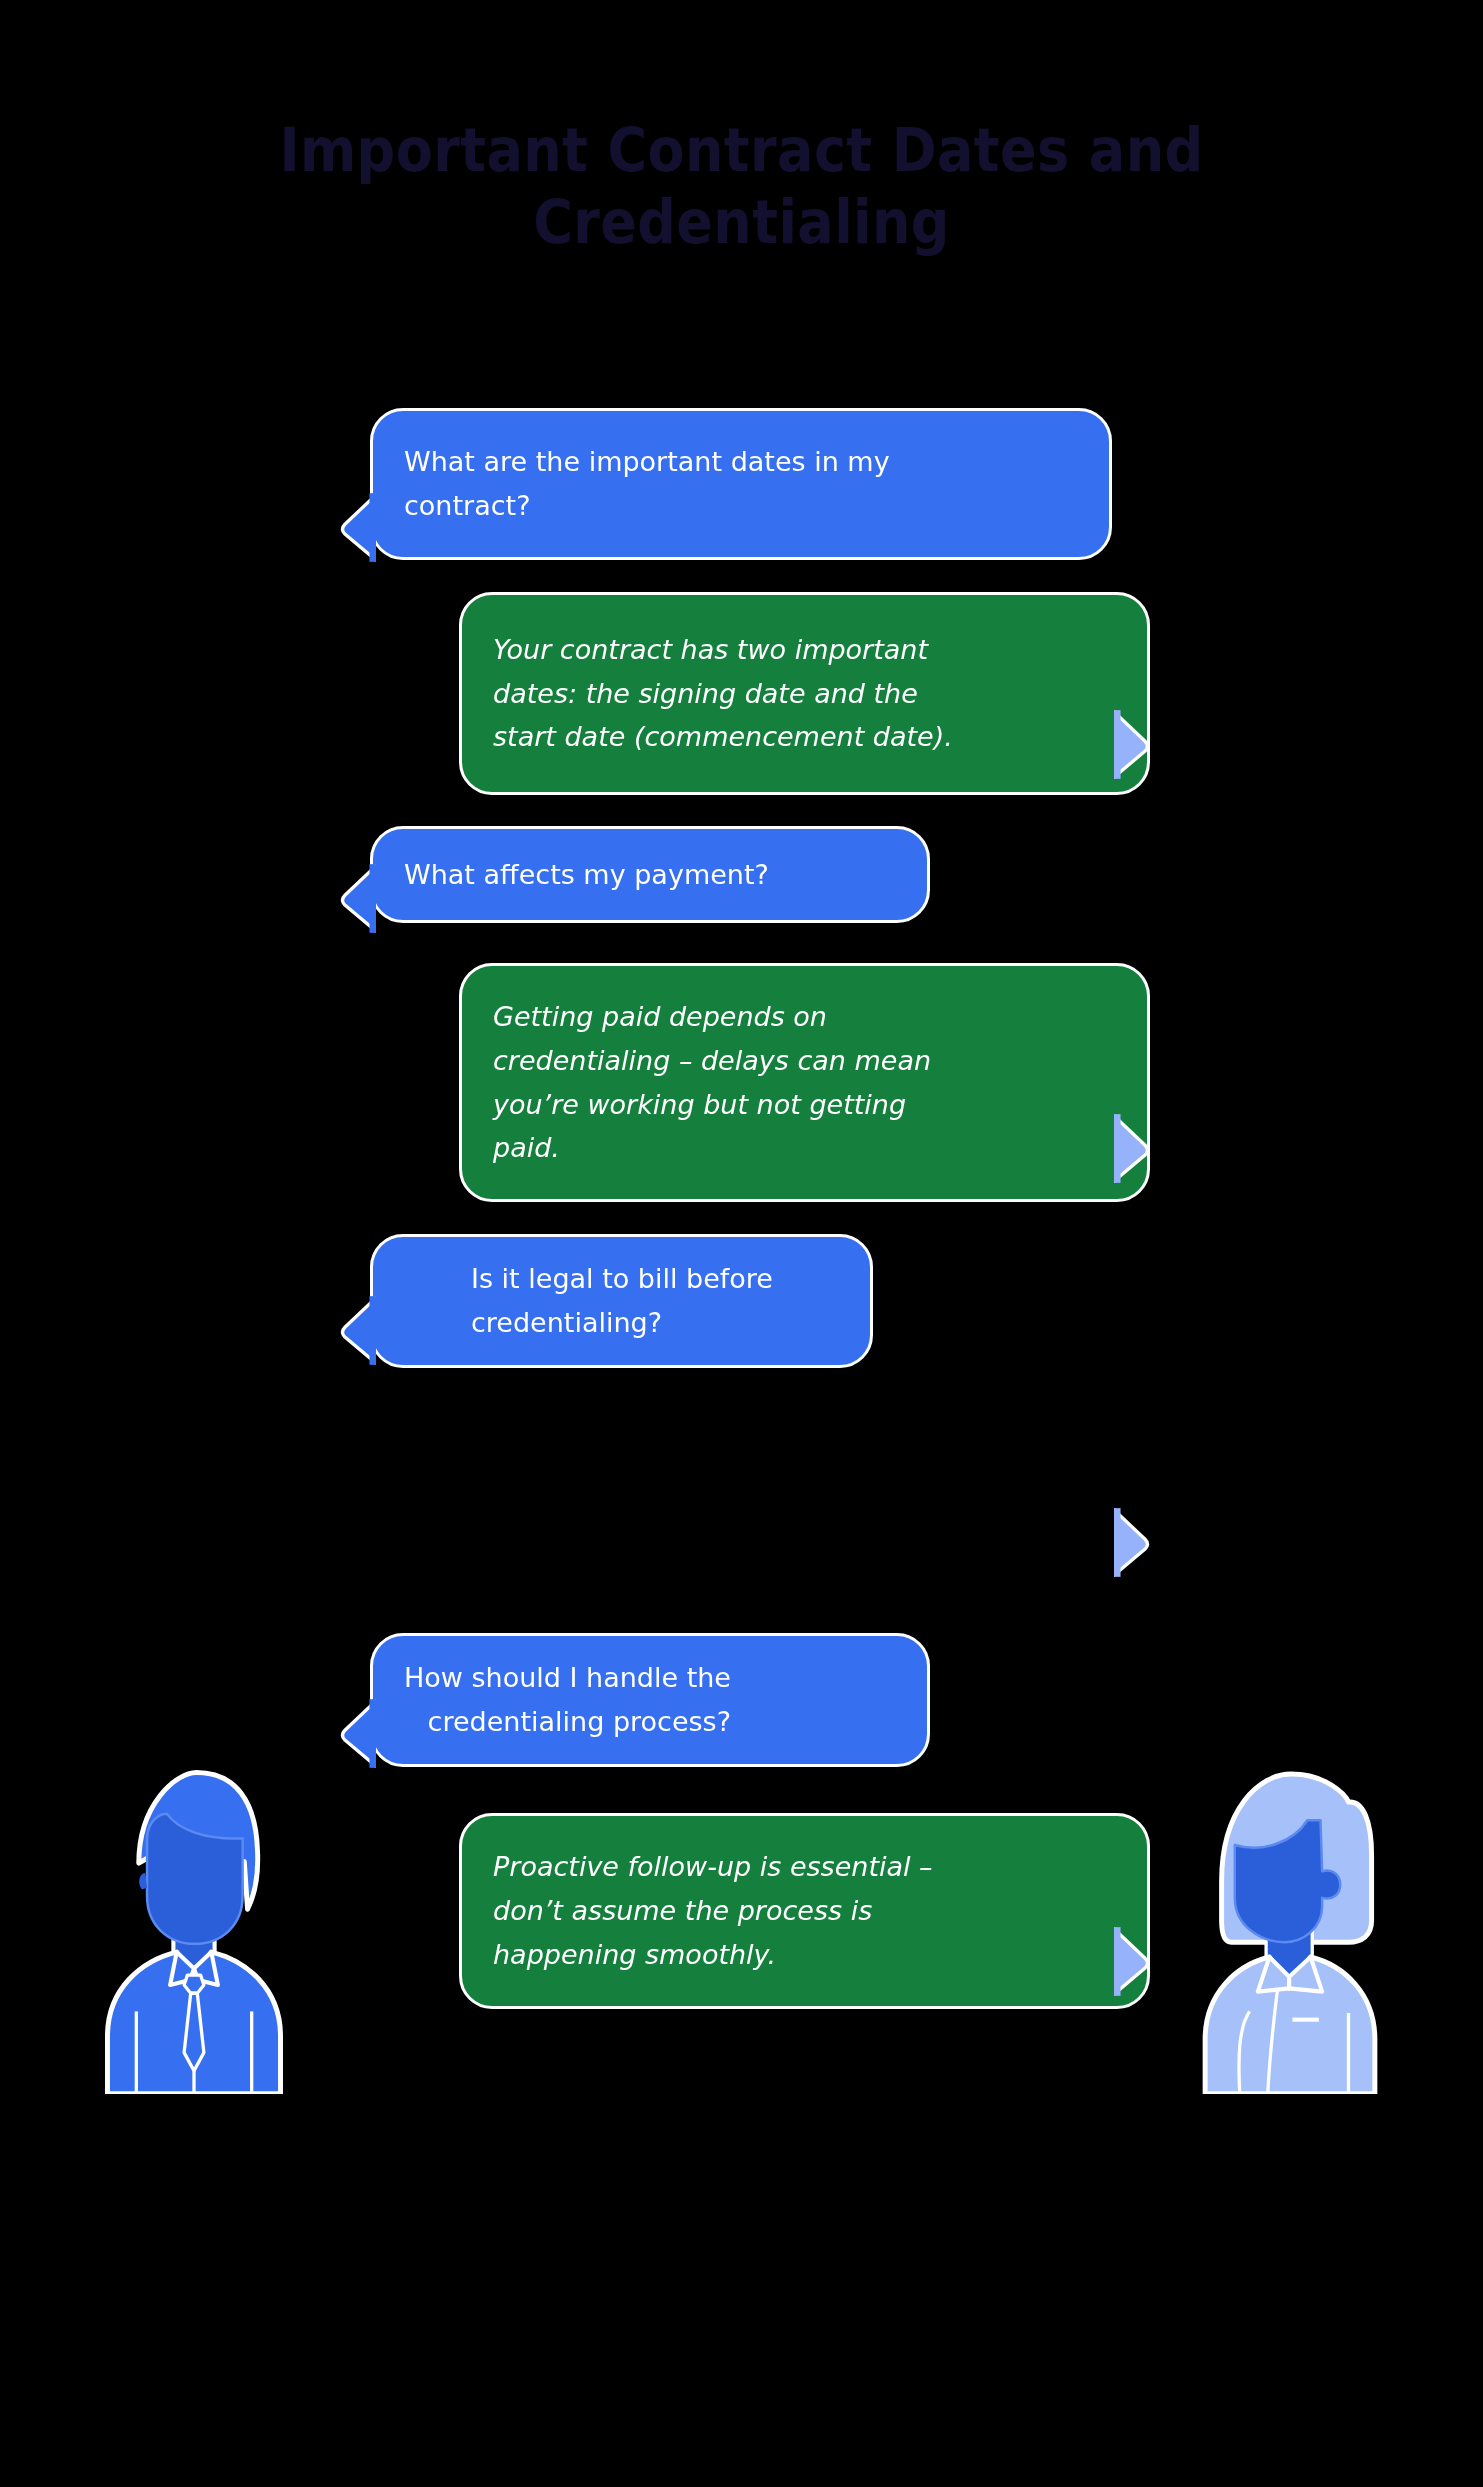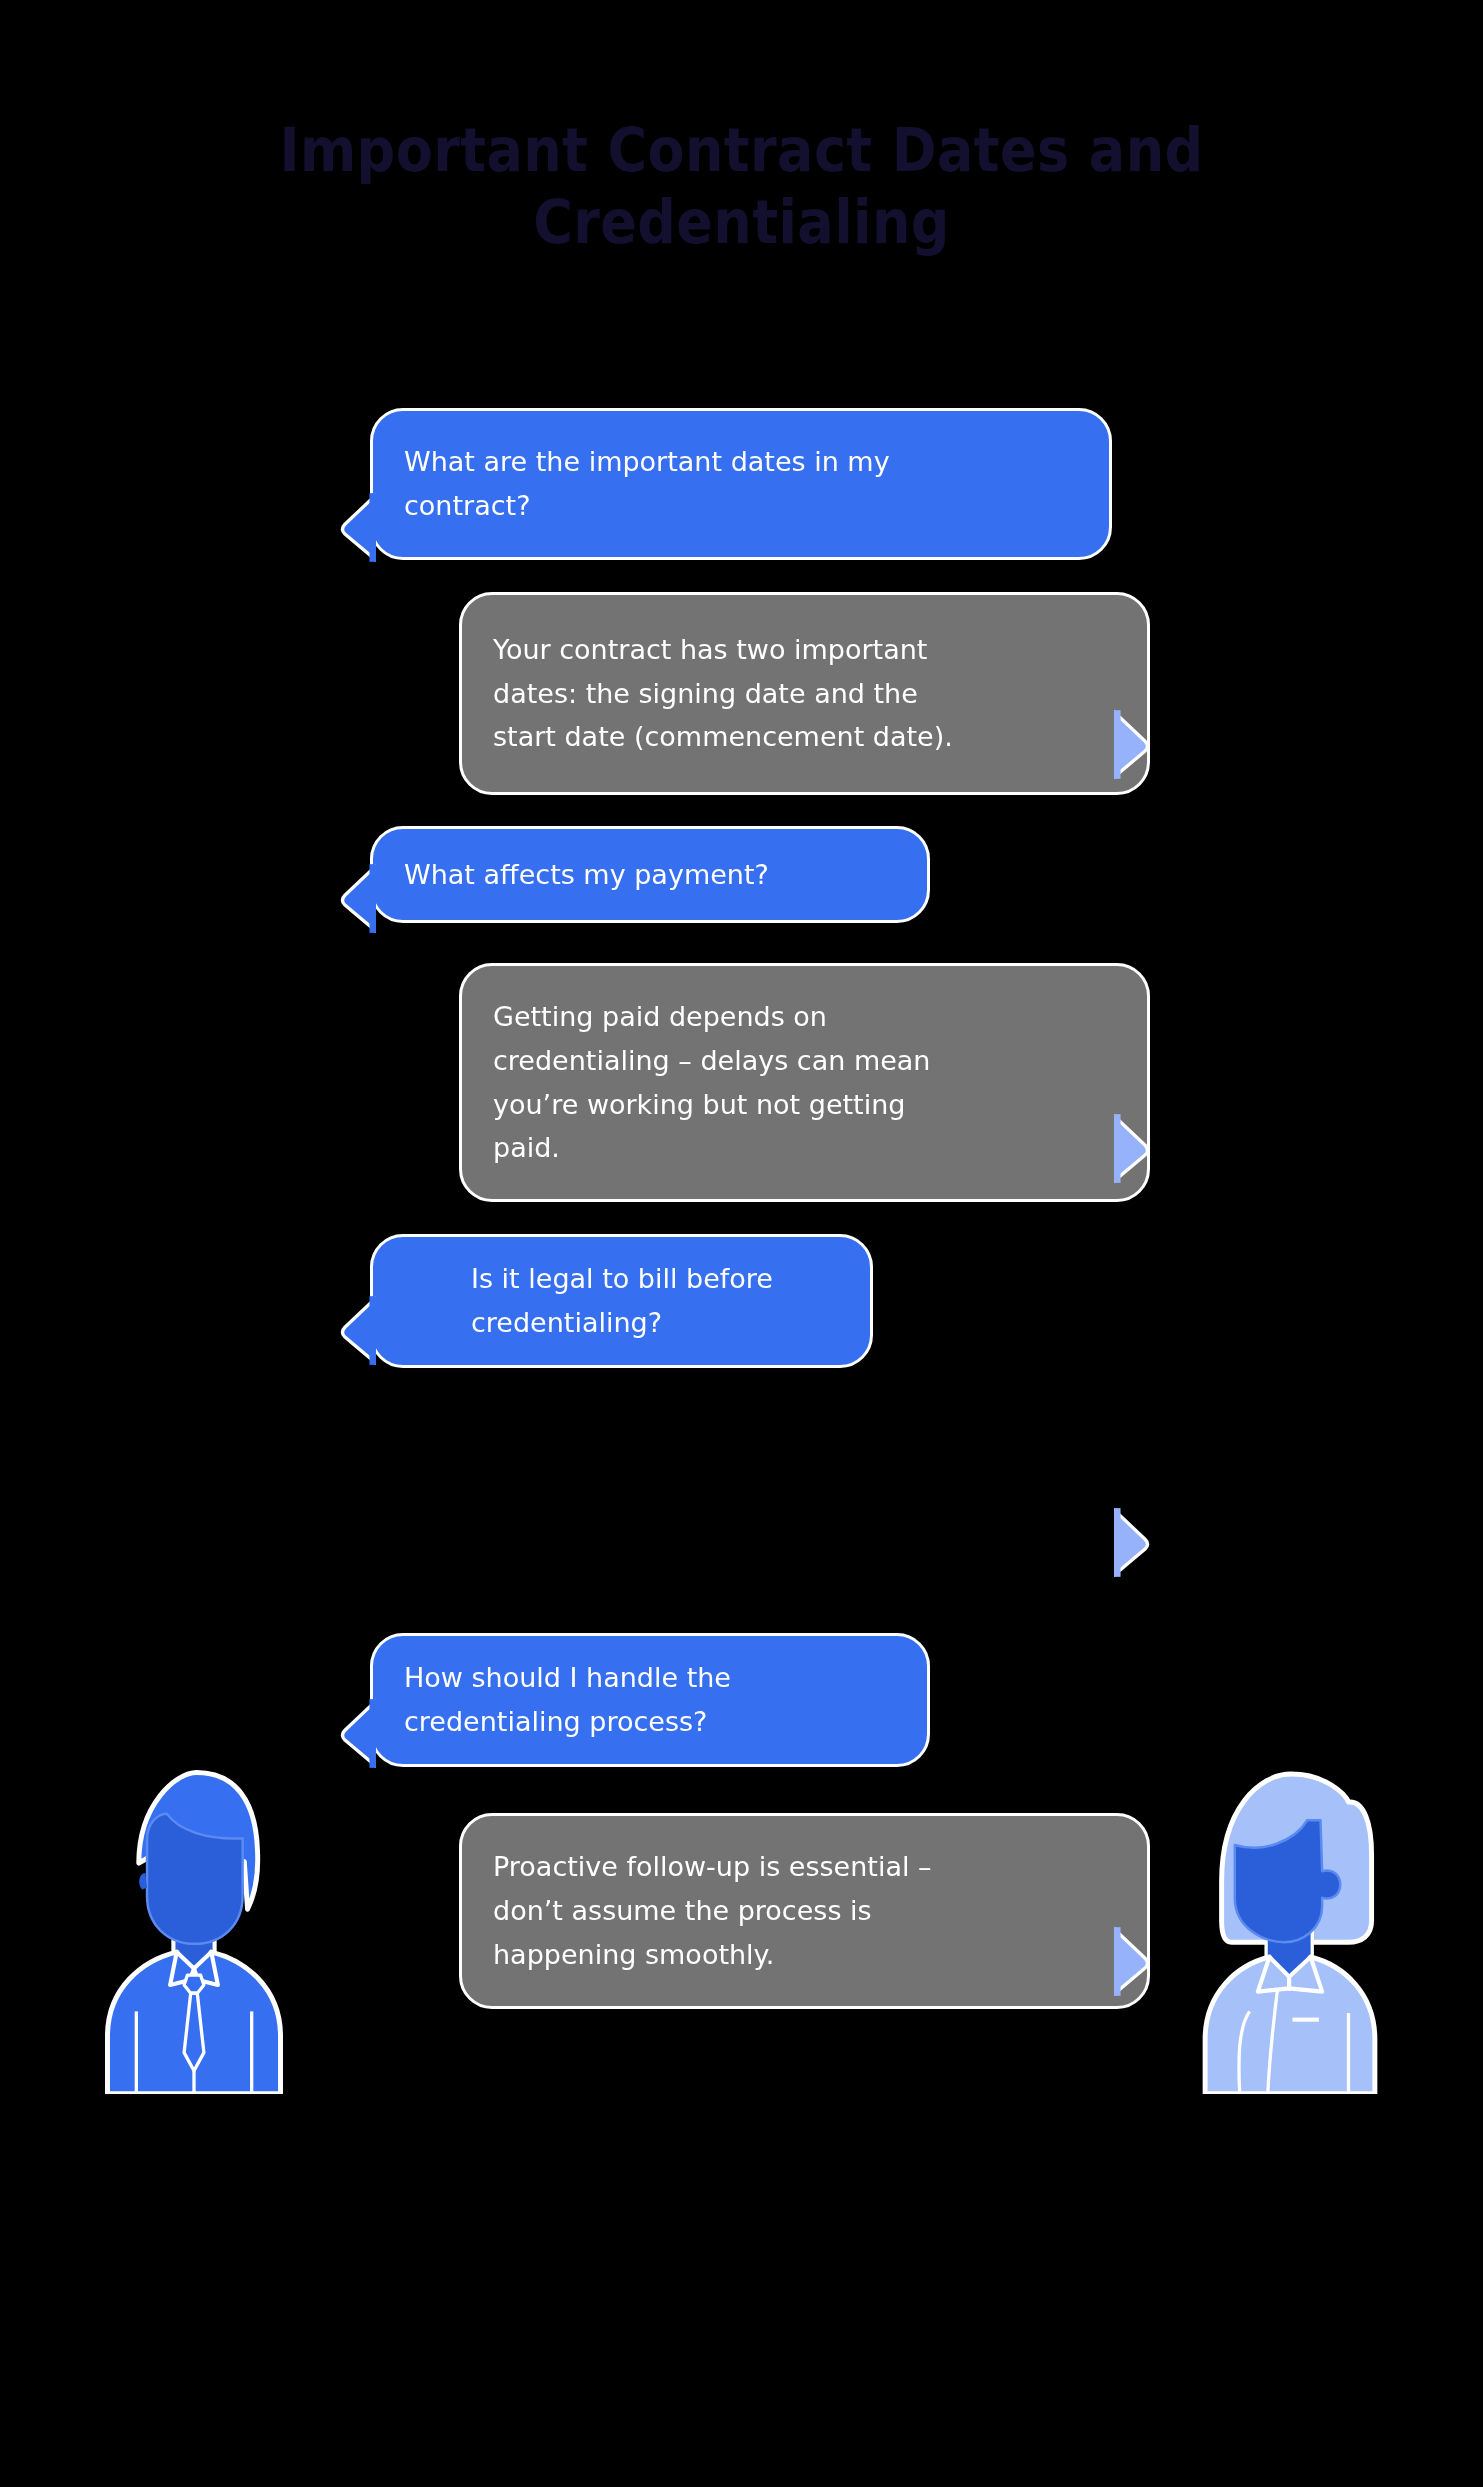--- a/index.html
+++ b/index.html
@@ -56,21 +56,22 @@
     padding: 25px 30px 25px 31px;
     display: flex;
     align-items: center;
     white-space: pre-line;
   }
 
   .bubble.q {
     background: #3670F0;
   }
   .bubble.a {
-    background: #737373;
+    background: #15803d;
+    font-style: italic;
   }
 
   
   .tail {
     position: absolute;
     width: 33px;
     height: 61px;
     overflow: visible;
   }
   .tail svg { display: block; }
@@ -146,21 +147,21 @@
     </svg>
   </div>
 
   <div class="tail" style="left:1102px; top:1508px;">
     <svg width="36" height="69" viewBox="0 0 44 84">
       <path d="M0 2 L0 82 L38 50 Q44 44 38 38 Z" fill="#96B2FA" stroke="#FFFFFF" stroke-width="4"></path>
       <rect x="-2" y="0" width="10" height="84" fill="#96B2FA"></rect>
     </svg>
   </div>
 
-  <div class="bubble q" style="left:358px; top:1633px; width:560px; height:134px;">
+  <div class="bubble q" style="left:358px; top:1633px; width:560px; height:134px;text-align:right;">
     <span>How should I handle the
 credentialing process?</span>
   </div>
   <div class="tail" style="left:328px; top:1699px;">
     <svg width="36" height="69" viewBox="0 0 44 84">
       <path d="M44 2 L44 82 L6 50 Q0 44 6 38 Z" fill="#3670F0" stroke="#FFFFFF" stroke-width="4"></path>
       <rect x="36" y="0" width="10" height="84" fill="#3670F0"></rect>
     </svg>
   </div>
 

